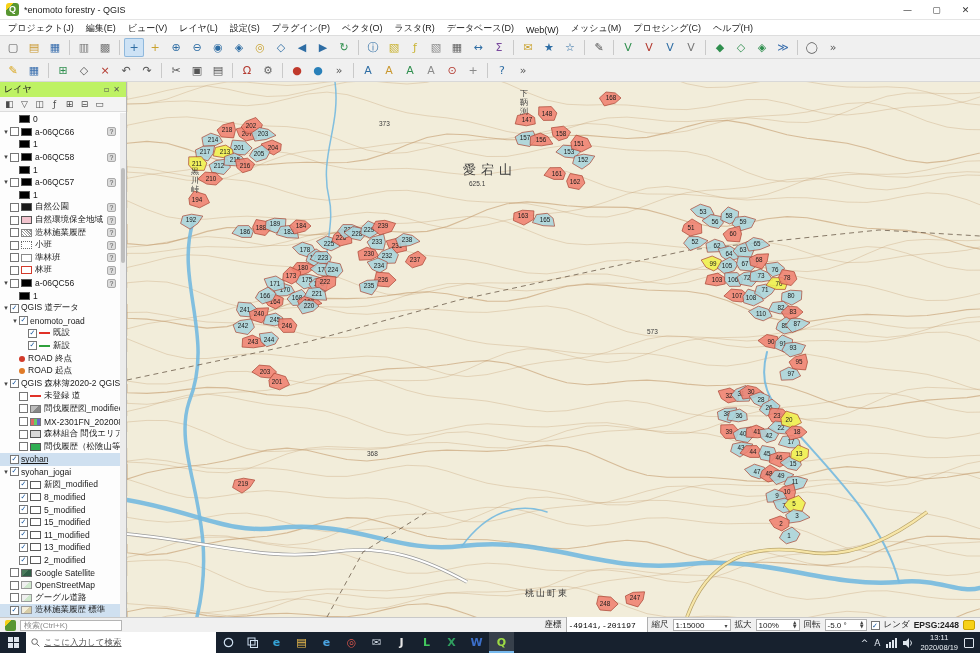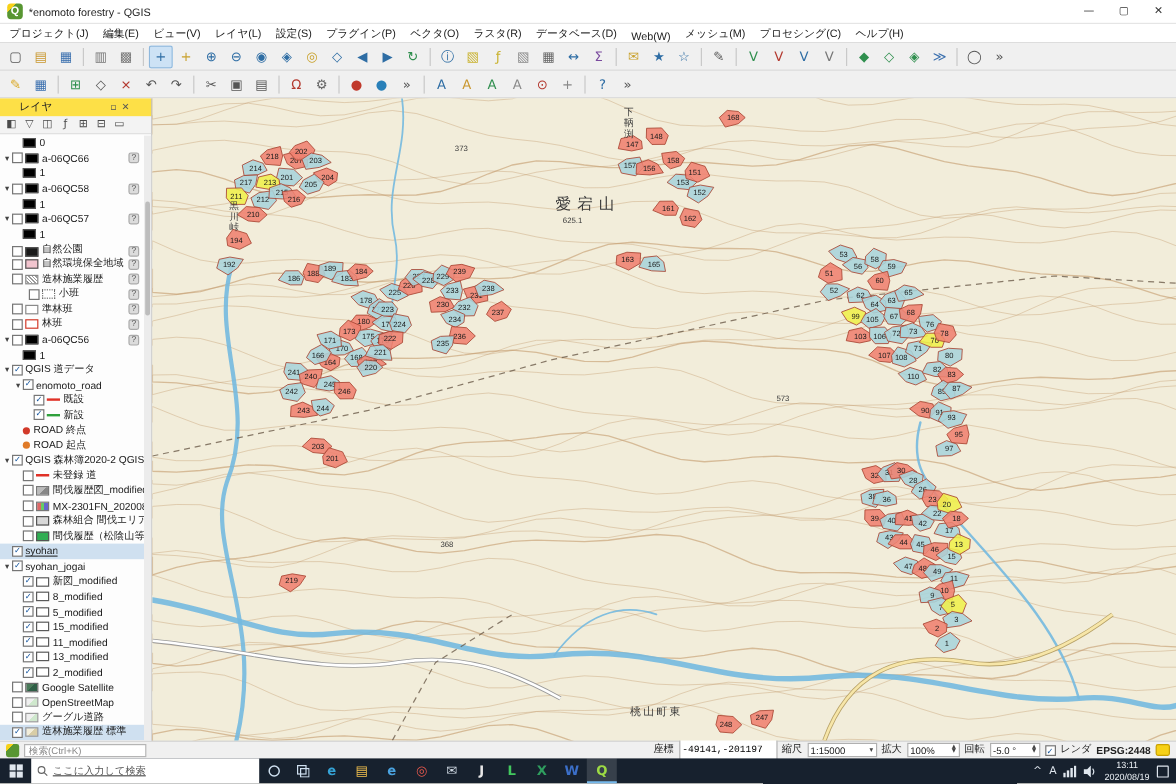--- a/index.html
+++ b/index.html
@@ -20,21 +20,21 @@
 
 
 .toolbar{height:23px;background:#f0f0f0;display:flex;align-items:center;padding:0 3px;gap:1px;border-bottom:1px solid #d8d8d8;flex:none;}
 .tbtn{width:20px;height:19px;border-radius:2px;text-align:center;line-height:19px;font-size:11px;font-family:"DejaVu Sans",sans-serif;flex:none;}
 .tbtn.active{background:#cde2f5;box-shadow:inset 0 0 0 1px #8fb8dc;}
 .tsep{width:1px;height:15px;background:#c9c9c9;margin:0 3px;flex:none;}
 
 
 .main{flex:1;display:flex;min-height:0;}
 .layers-panel{width:127px;background:#f0f0f0;border-right:1px solid #b5b5b5;display:flex;flex-direction:column;position:relative;flex:none;}
-.panel-titlebar{height:15px;background:#fde047;display:flex;align-items:center;padding:0 16px;font-size:9px;color:#222;flex:none;}
+.panel-titlebar{height:15px;background:#bef264;display:flex;align-items:center;padding:0 4px;font-size:9px;color:#222;flex:none;}
 .panel-titlebar .sp{flex:1;}
 .panel-titlebar .pbtn{font-size:8px;color:#555;padding:0 2px;font-family:"DejaVu Sans",sans-serif;}
 .panel-toolbar{height:15px;display:flex;align-items:center;gap:2px;padding:0 3px;border-bottom:1px solid #dcdcdc;background:#f3f3f3;flex:none;}
 .ptbtn{width:13px;height:13px;text-align:center;line-height:13px;font-size:9px;color:#4a4a4a;font-family:"DejaVu Sans",sans-serif;}
 .layer-tree{flex:1;background:#fdfdfd;overflow:hidden;padding-top:1px;}
 .lrow{display:flex;align-items:center;height:12.6px;font-size:8.5px;white-space:nowrap;padding-right:2px;}
 .lrow.sel{background:#cfe0f0;}
 .arrow{width:8px;font-size:7px;color:#444;text-align:center;flex:none;font-family:"DejaVu Sans",sans-serif;}
 .cb{width:9px;height:9px;border:1px solid #767676;background:#fff;font-size:7px;line-height:7px;text-align:center;color:#16569e;margin-right:2px;flex:none;font-family:"DejaVu Sans",sans-serif;}
 .sw{width:11px;height:8px;margin-right:3px;flex:none;}
@@ -240,42 +240,42 @@
             <span class="cb"></span>
             <span class="sw" style="background: rgb(0, 0, 0); border: 1px solid rgb(85, 85, 85);"></span>
             <span class="llabel">a-06QC57</span>
             <span class="badge">?</span>
           </div>
           <div class="lrow" style="padding-left: 11px;">
             <span class="arrow"></span>
             <span class="sw" style="background: rgb(0, 0, 0); border: 1px solid rgb(85, 85, 85);"></span>
             <span class="llabel">1</span>
           </div>
-          <div class="lrow" style="padding-left: 2px; align-items: flex-end;">
+          <div class="lrow" style="padding-left: 2px;">
             <span class="arrow"></span>
             <span class="cb"></span>
             <span class="sw" style="background: rgb(26, 26, 26); border: 1px solid rgb(85, 85, 85);"></span>
             <span class="llabel">自然公園</span>
             <span class="badge">?</span>
           </div>
           <div class="lrow" style="padding-left: 2px;">
             <span class="arrow"></span>
             <span class="cb"></span>
             <span class="sw" style="background: rgb(242, 196, 206); border: 1px solid rgb(85, 85, 85);"></span>
             <span class="llabel">自然環境保全地域</span>
             <span class="badge">?</span>
           </div>
           <div class="lrow" style="padding-left: 2px;">
             <span class="arrow"></span>
             <span class="cb"></span>
             <span class="sw" style="border: 1px solid rgb(136, 136, 136); background: repeating-linear-gradient(45deg, rgb(255, 255, 255) 0px, rgb(255, 255, 255) 1px, rgb(154, 154, 154) 1px, rgb(154, 154, 154) 2px);"></span>
             <span class="llabel">造林施業履歴</span>
             <span class="badge">?</span>
           </div>
-          <div class="lrow" style="padding-left: 16px;">
+          <div class="lrow" style="padding-left: 2px;">
             <span class="arrow"></span>
             <span class="cb"></span>
             <span class="sw" style="border: 1px dotted rgb(106, 106, 106); background: rgb(255, 255, 255);"></span>
             <span class="llabel">小班</span>
             <span class="badge">?</span>
           </div>
           <div class="lrow" style="padding-left: 2px;">
             <span class="arrow"></span>
             <span class="cb"></span>
             <span class="sw" style="border: 1px solid rgb(138, 138, 138); background: rgb(255, 255, 255);"></span>

